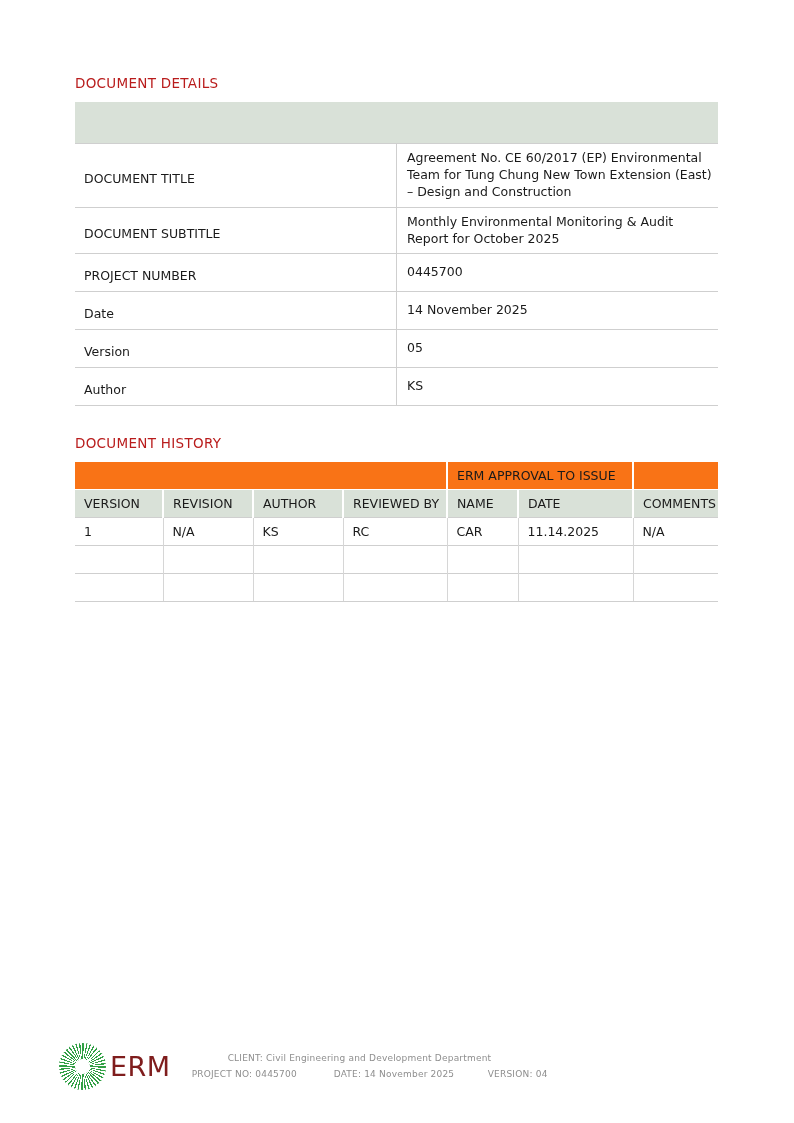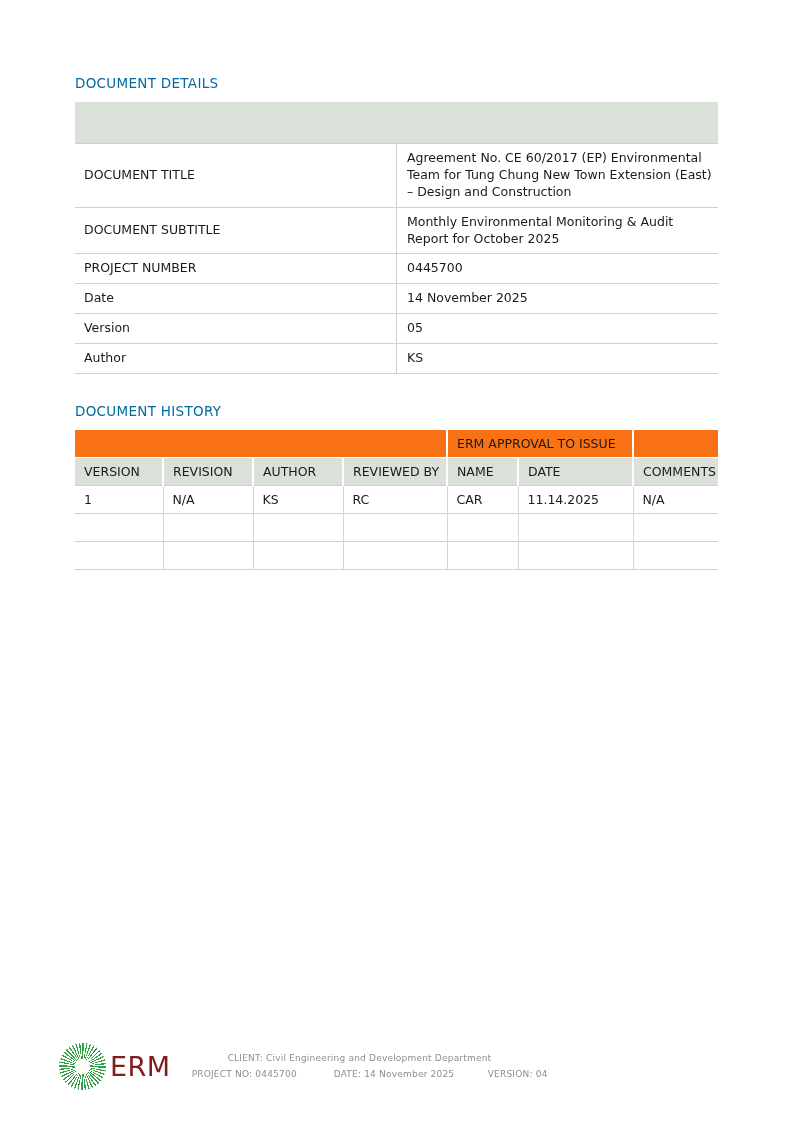--- a/index.html
+++ b/index.html
@@ -11,39 +11,39 @@
     color:#1a1a1a;
     overflow:hidden;
   }
   .content { position:absolute; left:75px; top:75px; width:643px; }
 
   h2.section {
     margin:0 0 11px 0;
     font-size:13.5px;
     font-weight:normal;
     letter-spacing:0.3px;
-    color:#0369a1;
+    color:#b91c1c;
   }
   h2.section.history { margin-top:29px; }
 
   
   table.details {
     width:100%;
     border-collapse:collapse;
     table-layout:fixed;
     font-size:12.5px;
     line-height:1.35;
   }
   table.details td { vertical-align:middle;margin-top:8px; }
   table.details tr.band td { height:41px; background:#d9e1d8; padding:0; }
   table.details tr.drow td { border-top:1px solid #cfcfcf; }
   table.details tr.drow:last-child td { border-bottom:1px solid #cfcfcf; }
   table.details td.lbl {
     width:185px;
-    padding:6px 8px 6px 9px;
+    padding:14px 8px 6px 9px;
     border-right:1px solid #cfcfcf;
   }
   table.details td.val { padding:6px 2px 6px 10px; }
 
   
   table.history {
     width:100%;
     border-collapse:collapse;
     table-layout:fixed;
     font-size:12.5px;

